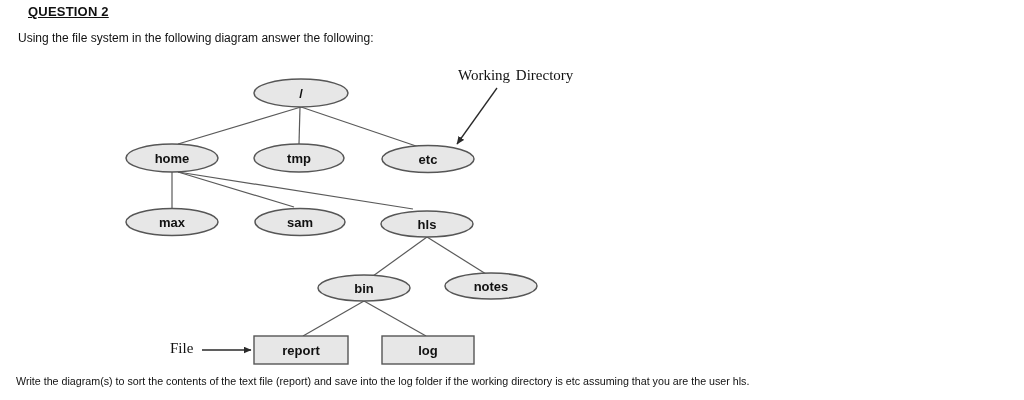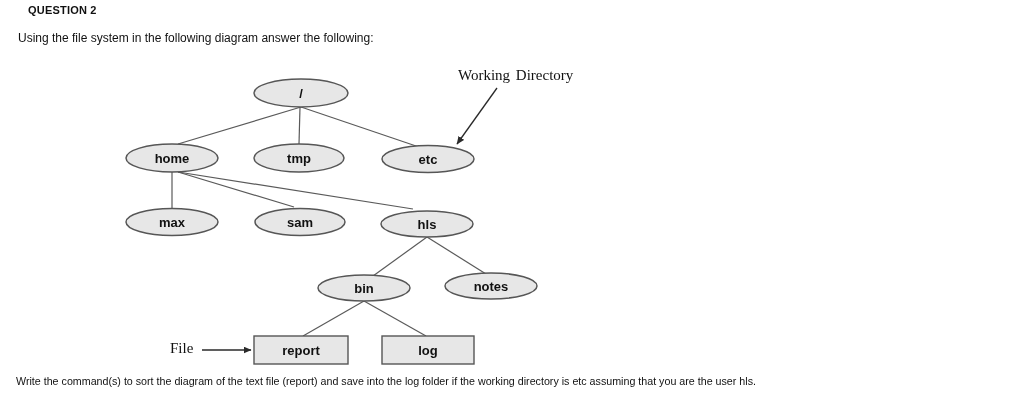--- a/index.html
+++ b/index.html
@@ -6,22 +6,23 @@
   body {
     width: 1024px; height: 400px;
     background: #ffffff;
     position: relative;
     overflow: hidden;
     font-family: "Liberation Sans", sans-serif;
     color: #111111;
   }
   .question-label {
     position: absolute; left: 28px; top: 4px;
-    font-size: 11px; font-weight: bold; letter-spacing: 0.2px;
+    font-size: 13px; font-weight: bold; letter-spacing: 0.2px;
     white-space: nowrap;
+    text-decoration: underline;
   }
   .intro-text {
     position: absolute; left: 18px; top: 31px;
     font-size: 12px; white-space: nowrap;
   }
   .footer-text {
     position: absolute; left: 16px; top: 375px;
     font-size: 10.7px; white-space: nowrap;
   }
   #diagram-svg {
@@ -91,13 +92,13 @@
       <text x="301" y="354.5" text-anchor="middle" class="node-label">report</text>
       <rect x="382" y="336" width="92" height="28" fill="#e7e7e7" stroke="#565656" stroke-width="1.4"></rect>
       <text x="428" y="354.5" text-anchor="middle" class="node-label">log</text>
     </g>
   <g id="diagram-annotations">
       <text x="458" y="80" class="annotation-label">Working Directory</text>
       <text x="170" y="353" class="annotation-label">File</text>
     </g>
 </svg>
 
-<div class="footer-text">Write the command(s) to sort the diagram of the text file (report) and save into the log folder if the working directory is etc assuming that you are the user hls.</div>
+<div class="footer-text">Write the diagram(s) to sort the contents of the text file (report) and save into the log folder if the working directory is etc assuming that you are the user hls.</div>
 
 </body></html>

